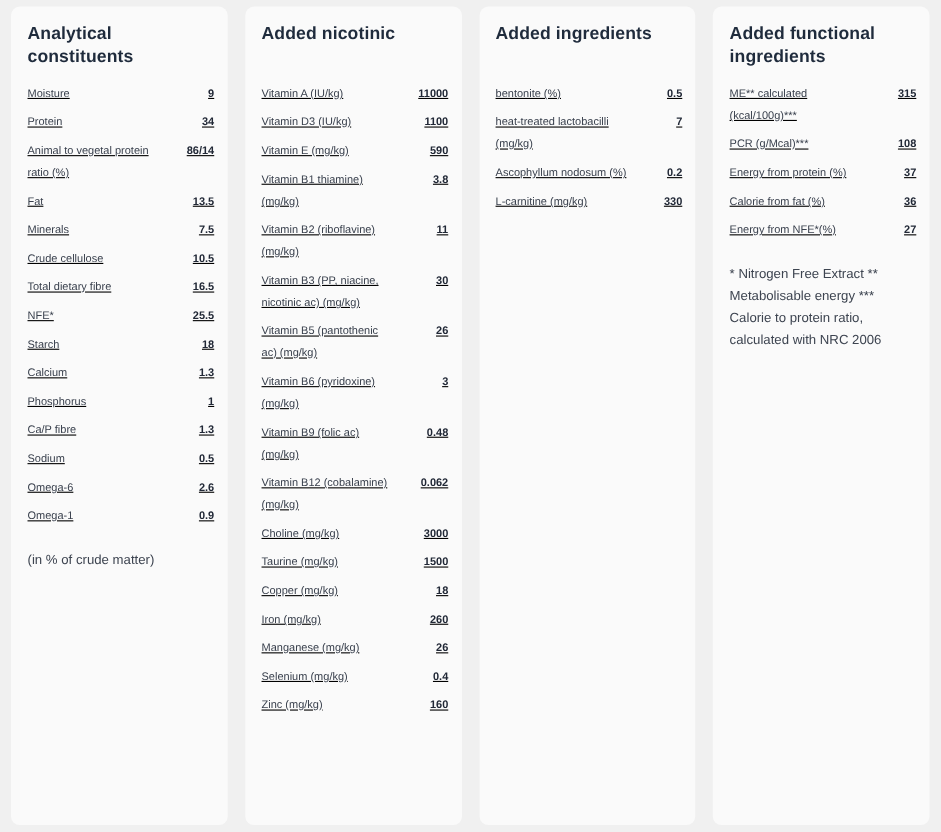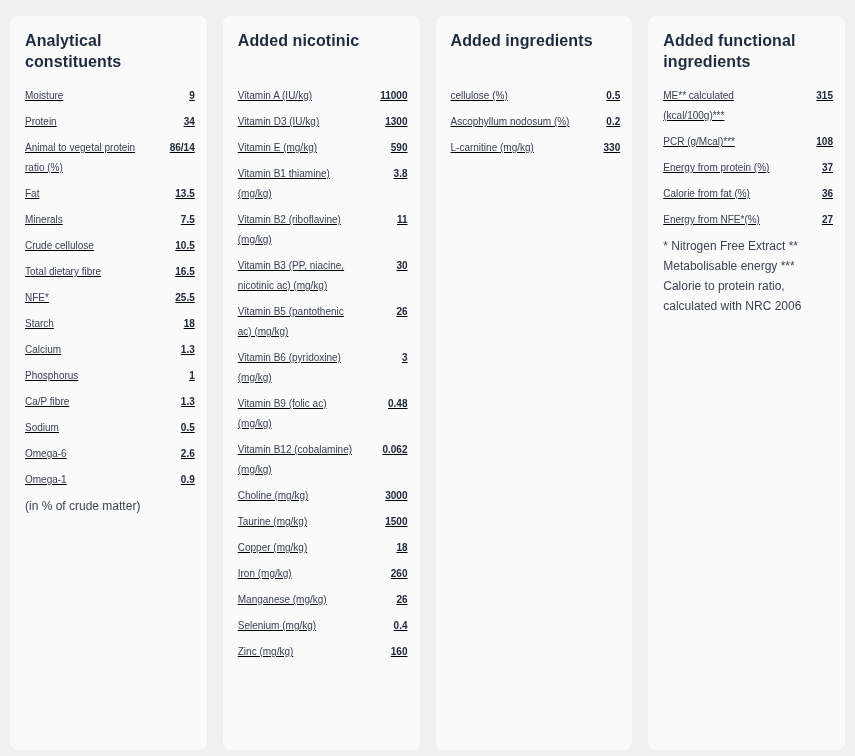--- a/index.html
+++ b/index.html
@@ -13,21 +13,21 @@
   *{box-sizing:border-box;}
   html,body{margin:0;padding:0;}
   body{
     width:855px;height:756px;
     background:var(--page-bg);
     font-family:"Liberation Sans","DejaVu Sans",sans-serif;
     -webkit-font-smoothing:antialiased;
   }
   .page{
     width:855px;height:756px;
-    padding:16px 10px 6px 10px;
+    padding:6px 10px 6px 10px;
     display:flex;
     gap:16px;
     align-items:stretch;
   }
   .card{
     flex:1 1 0;
     background:var(--card-bg);
     border-radius:8px;
     padding:14px 12px 18px 15px;
     overflow:hidden;
@@ -56,21 +56,21 @@
     padding-right:8px;
   }
   .row .value{
     color:var(--value-color);
     font-weight:700;
     white-space:nowrap;
     text-align:right;
     margin-left:auto;
   }
   .footnote{
-    margin:6px 0 0 0;
+    margin:19px 0 0 0;
     font-size:12px;
     line-height:20px;
     color:var(--footnote-color);
     max-width:160px;
   }
 </style>
 </head>
 <body>
 
 <div class="page">
@@ -158,21 +158,21 @@
   <section class="card">
     <h2 class="card-title">Added nicotinic</h2>
     <div class="rows">
   <div class="row">
     <span class="label">Vitamin A (IU/kg)</span>
     <span class="value">11000</span>
   </div>
 
   <div class="row">
     <span class="label">Vitamin D3 (IU/kg)</span>
-    <span class="value">1300</span>
+    <span class="value">1100</span>
   </div>
 
   <div class="row">
     <span class="label">Vitamin E (mg/kg)</span>
     <span class="value">590</span>
   </div>
 
   <div class="row">
     <span class="label">Vitamin B1 thiamine) (mg/kg)</span>
     <span class="value">3.8</span>
@@ -244,24 +244,28 @@
     <span class="value">160</span>
   </div>
 </div>
 
   </section>
 
   <section class="card">
     <h2 class="card-title">Added ingredients</h2>
     <div class="rows">
   <div class="row">
-    <span class="label">cellulose (%)</span>
+    <span class="label">bentonite (%)</span>
     <span class="value">0.5</span>
   </div>
 
+  <div class="row">
+    <span class="label">heat-treated lactobacilli (mg/kg)</span>
+    <span class="value">7</span>
+  </div>
 
   <div class="row">
     <span class="label">Ascophyllum nodosum (%)</span>
     <span class="value">0.2</span>
   </div>
 
   <div class="row">
     <span class="label">L-carnitine (mg/kg)</span>
     <span class="value">330</span>
   </div>

